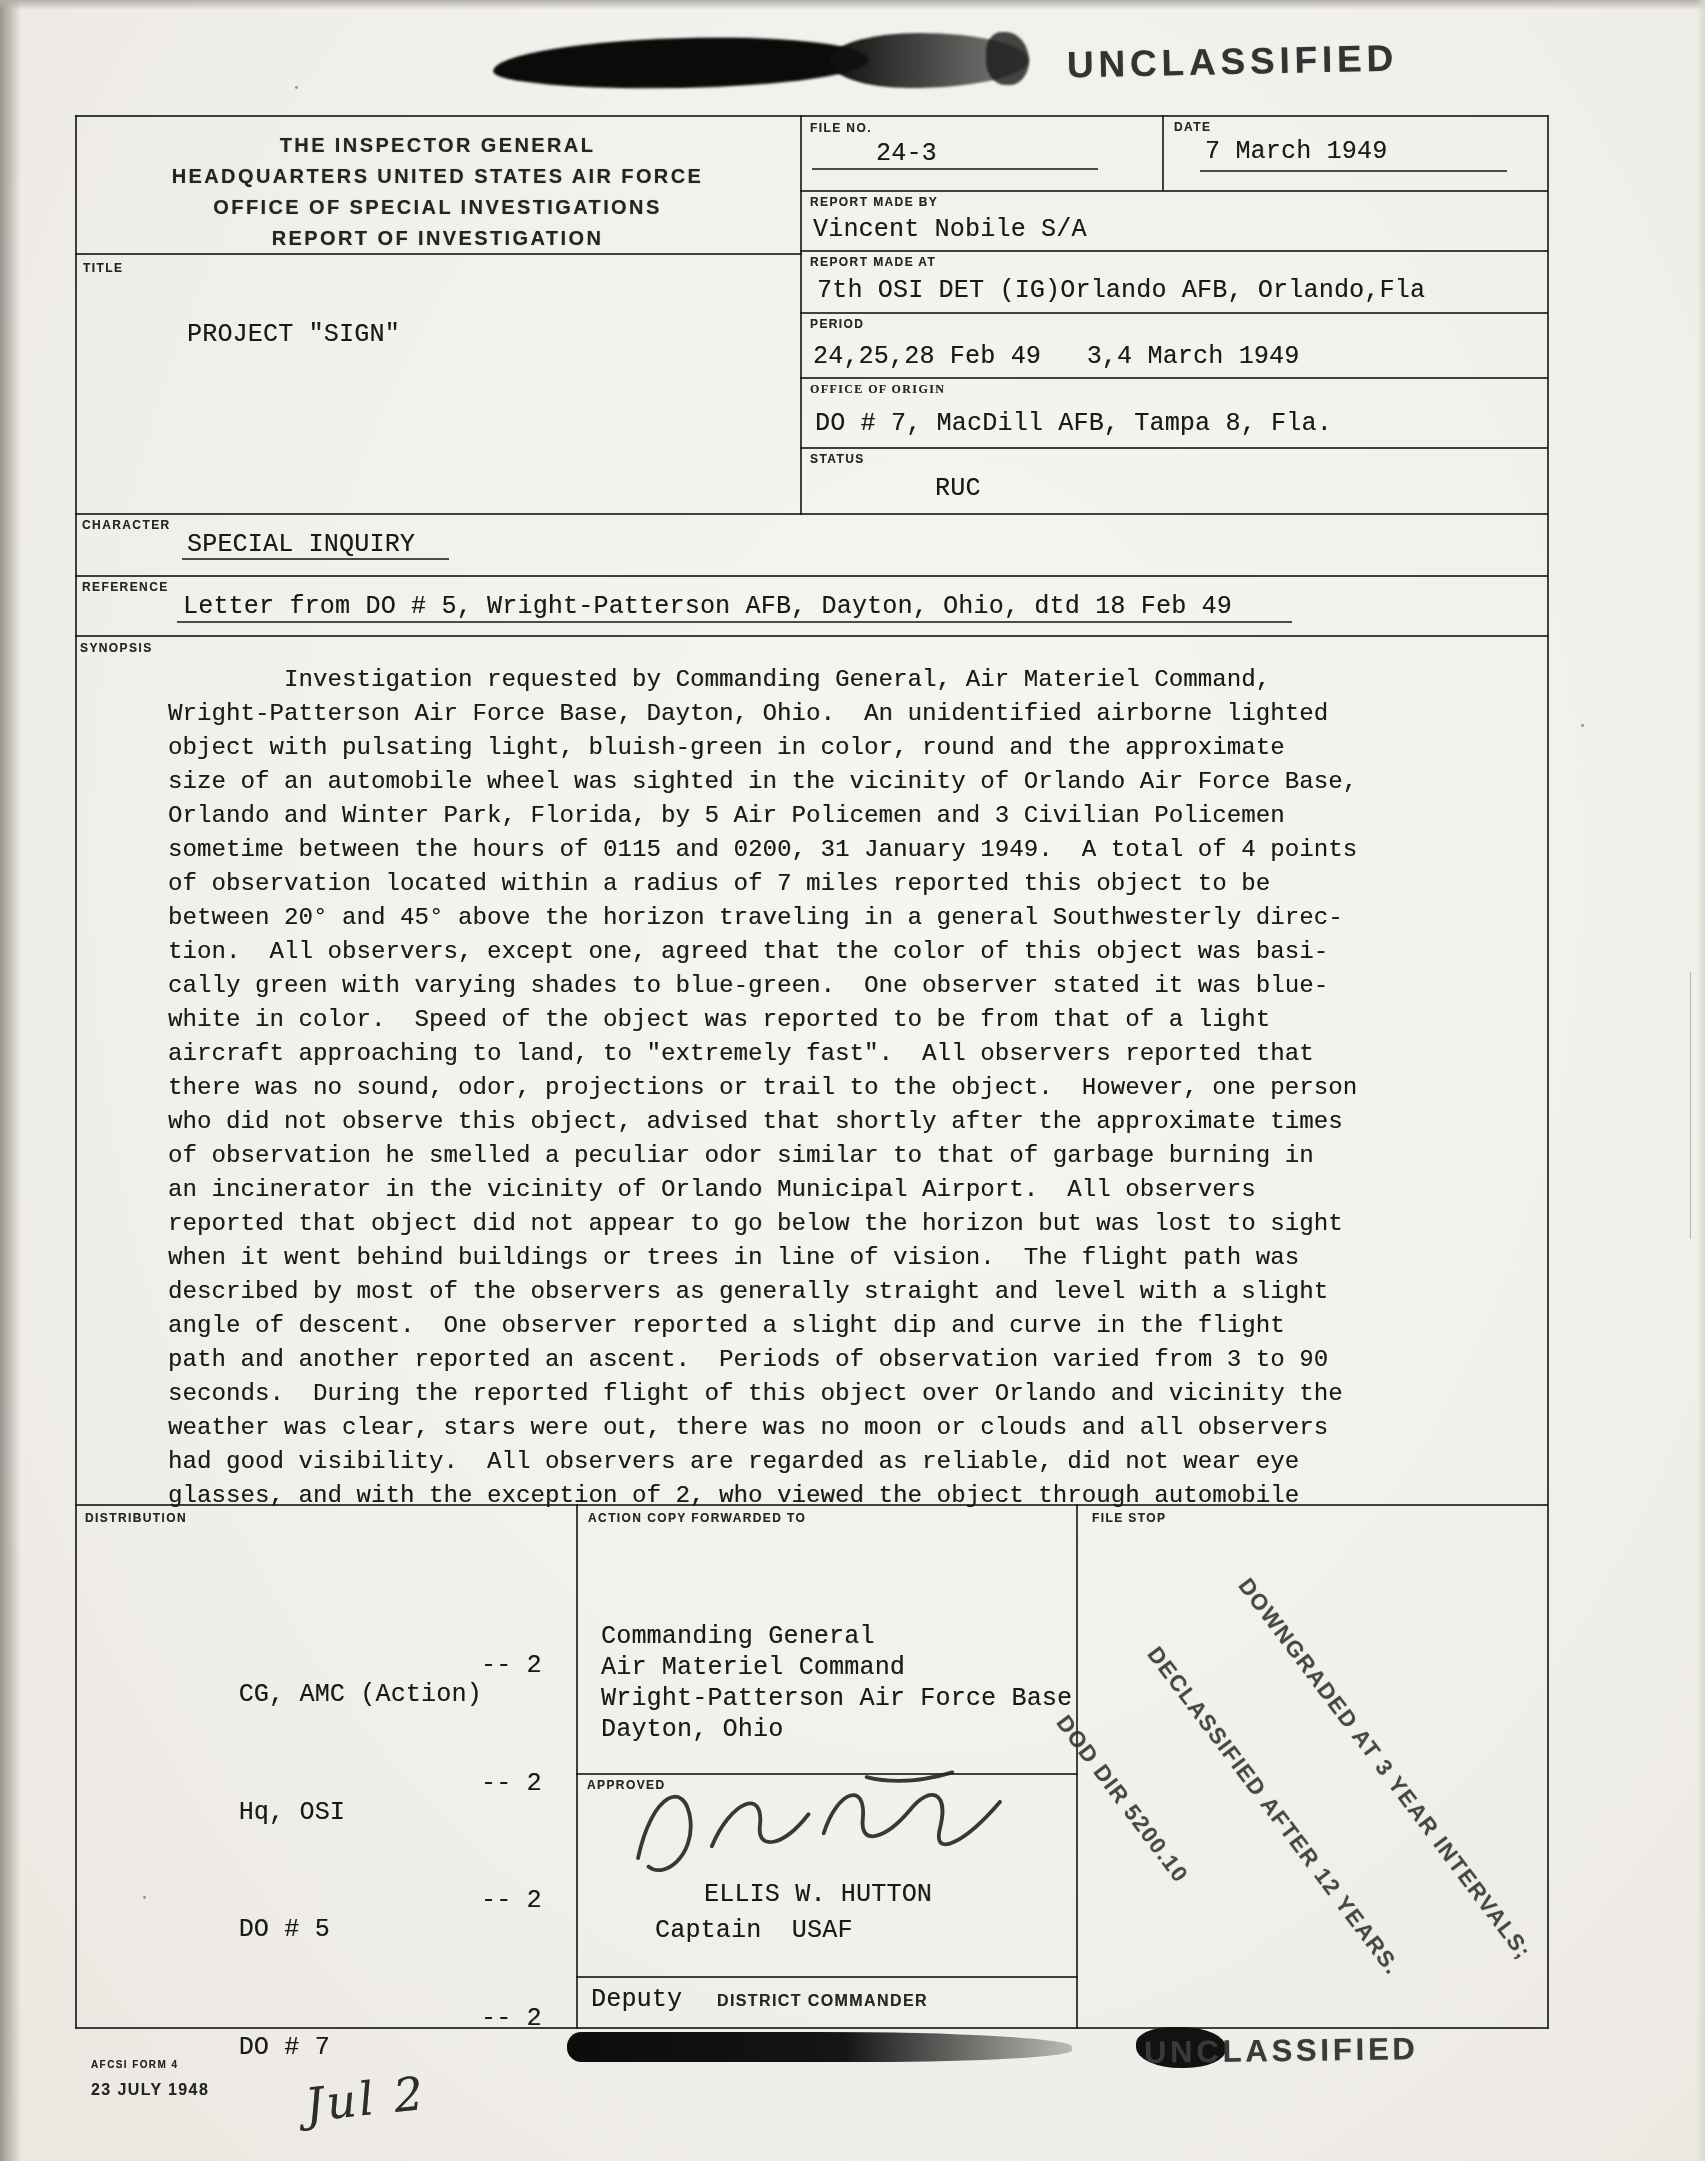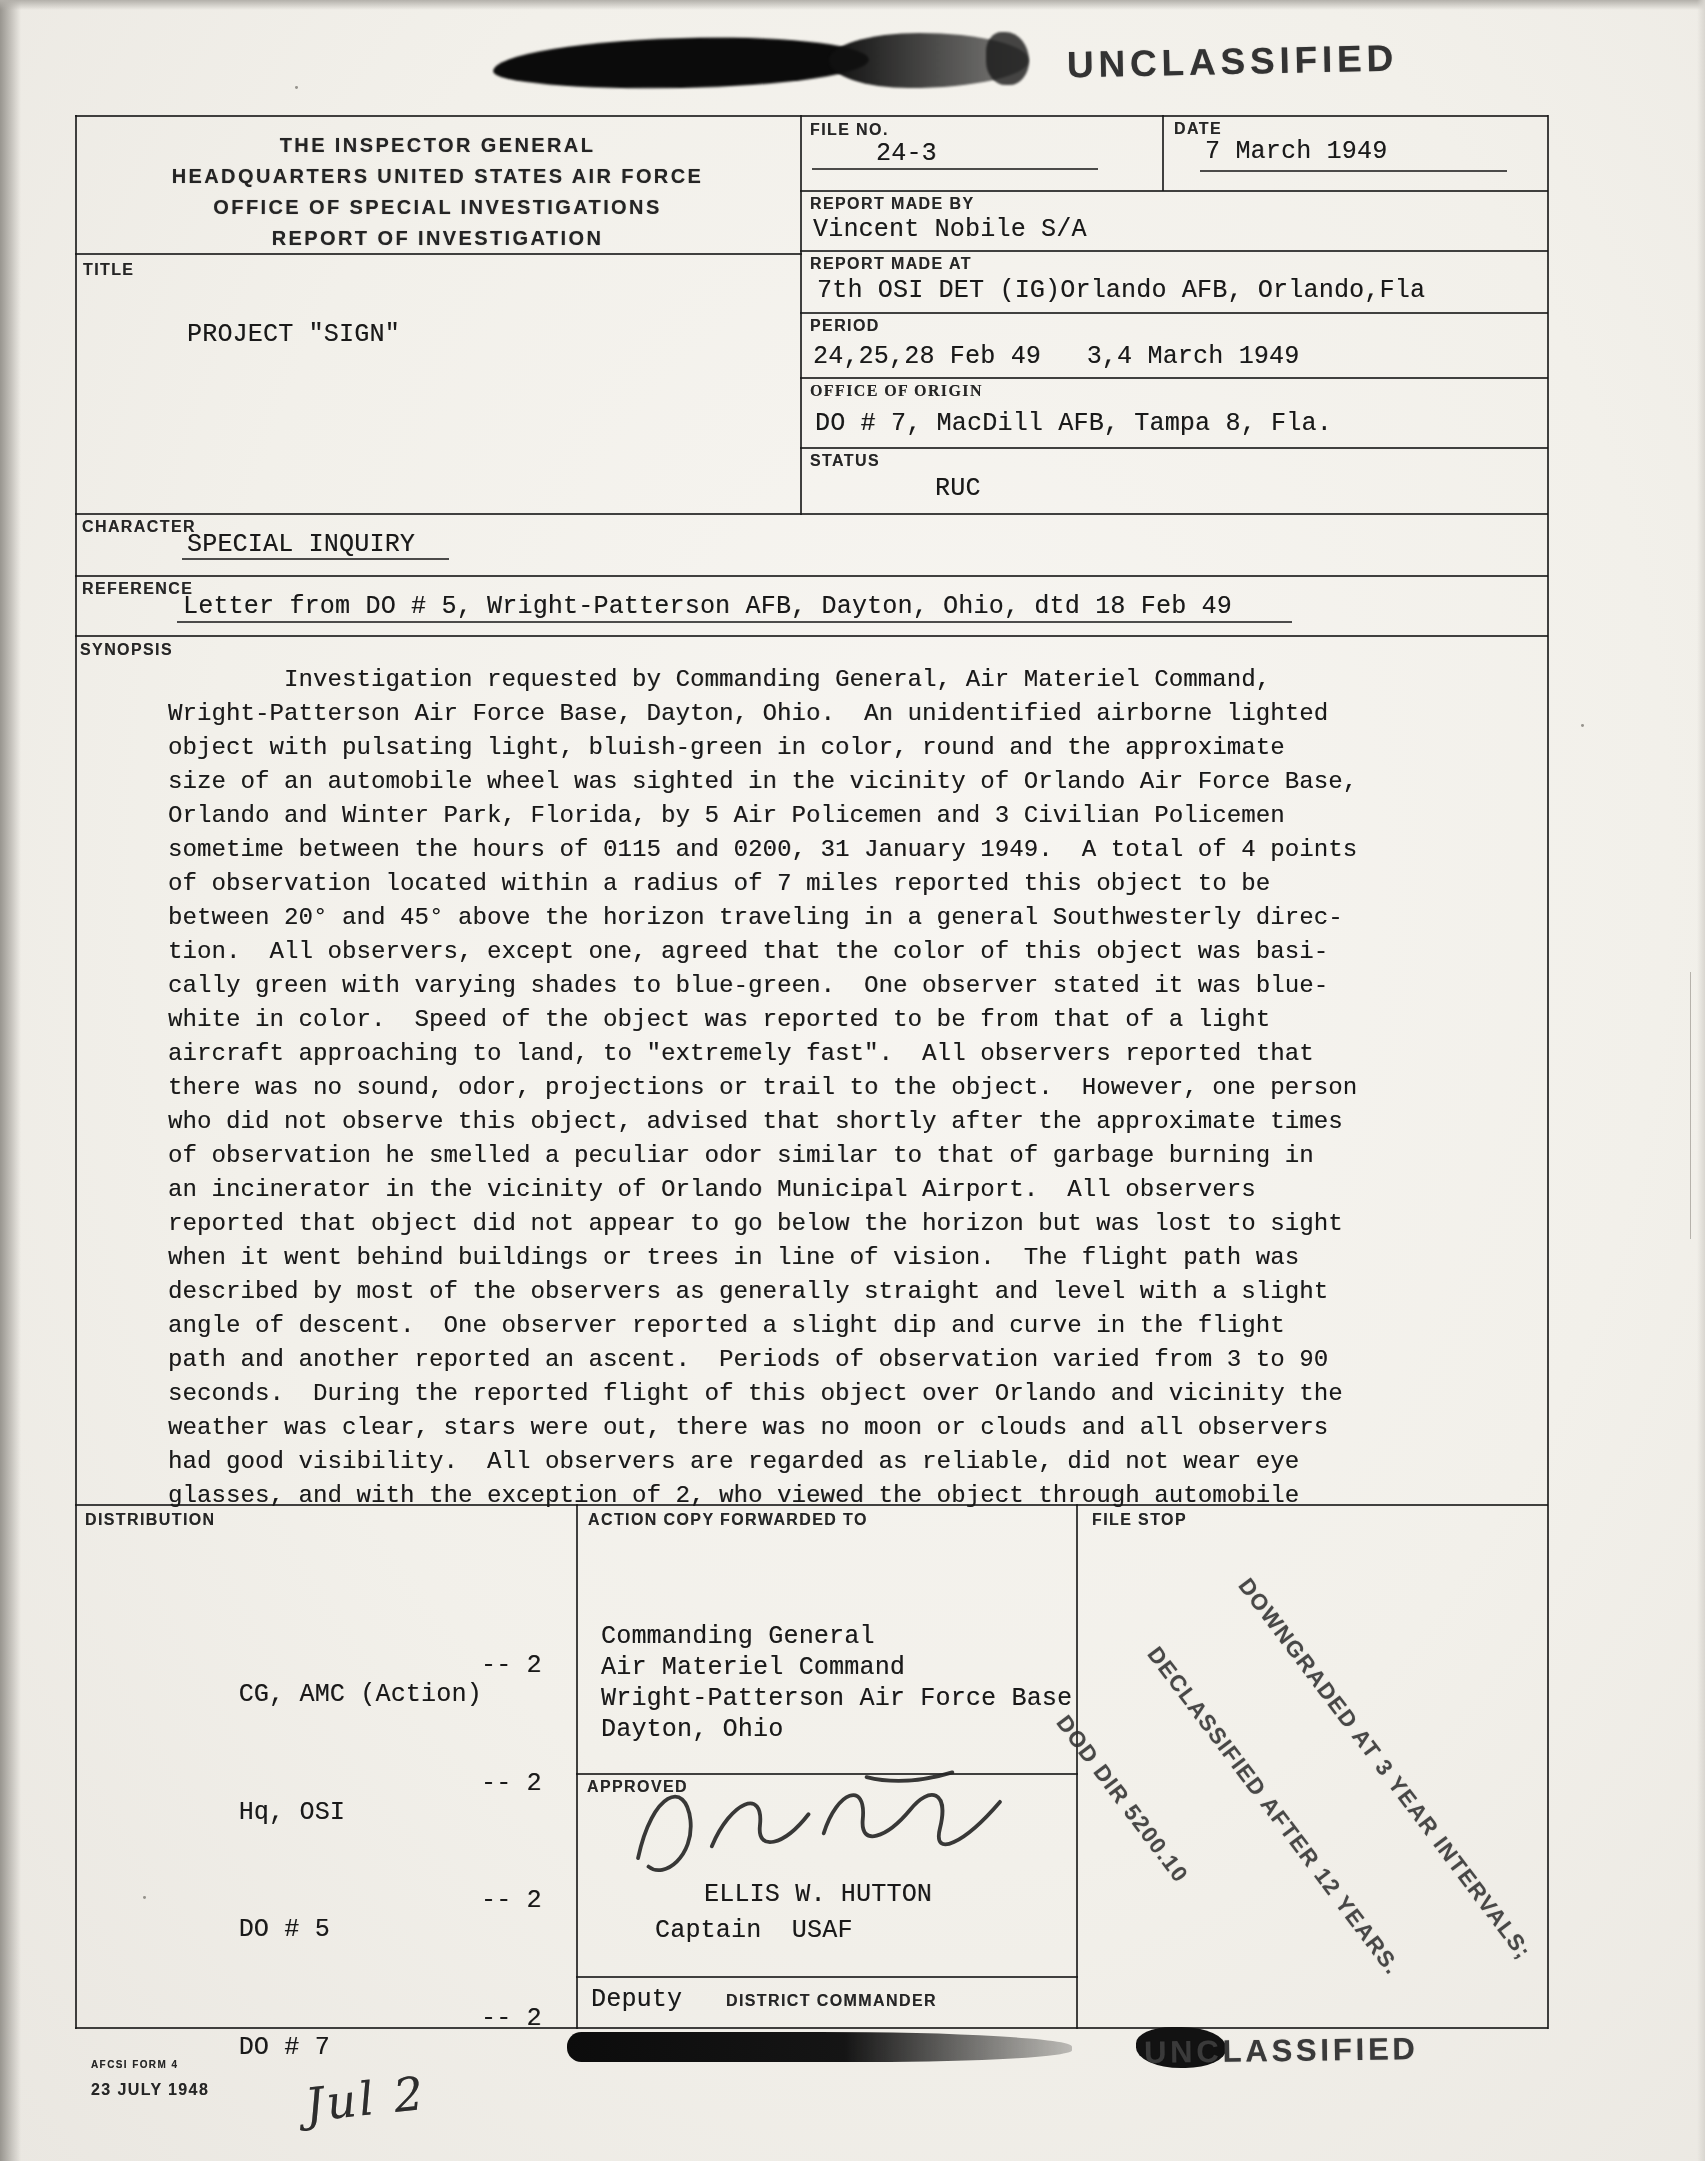--- a/index.html
+++ b/index.html
@@ -12,21 +12,21 @@
   
   .edge-left{left:0;top:0;width:21px;height:2161px;background:linear-gradient(90deg,#98958f,#c7c4be 55%,rgba(244,242,237,0));}
   .edge-top{left:0;top:0;width:1705px;height:9.5px;background:linear-gradient(#b3b0aa,rgba(244,242,237,0));}
   .edge-right{right:0;top:0;width:7.6px;height:2161px;background:linear-gradient(270deg,#d9d6d0,rgba(244,242,237,0));}
   .scratch{width:1.4px;background:#b6b2ab;}
   
   .hl{position:absolute;height:1.9px;background:#181818;opacity:.82;}
   .vl{position:absolute;width:1.9px;background:#181818;opacity:.82;}
   .ul{position:absolute;height:1.9px;background:#222;opacity:.8;}
   
-  .lbl{font-weight:700;font-size:16px;letter-spacing:1.4px;color:#262626;text-shadow:0 0 0.5px rgba(0,0,0,.4);white-space:pre;}
+  .lbl{font-weight:700;font-size:12px;letter-spacing:1.4px;color:#262626;text-shadow:0 0 0.5px rgba(0,0,0,.4);white-space:pre;}
   .tw{font-family:"Liberation Mono","DejaVu Sans Mono",monospace;font-size:25px;color:#191919;
       text-shadow:0.3px 0.4px 0.5px rgba(25,25,25,.45);white-space:pre;letter-spacing:0.2px;}
   .org{font-weight:700;font-size:20px;letter-spacing:2.4px;line-height:31px;color:#242424;text-shadow:0 0 1px rgba(0,0,0,.35);}
   .stamp{font-weight:700;color:#333;text-shadow:0 0 1px rgba(40,40,40,.45);white-space:pre;}
   .syn-line{font-family:"Liberation Mono","DejaVu Sans Mono",monospace;font-size:24px;line-height:34px;
       color:#191919;text-shadow:0.3px 0.4px 0.5px rgba(25,25,25,.45);white-space:pre;letter-spacing:0.1px;}
   .dist-row{position:relative;height:30.5px;white-space:pre;}
   .dist-copies{position:absolute;left:364px;top:0;}
   .act-line{height:31px;white-space:pre;}
   .diag{transform:rotate(53deg);transform-origin:left top;color:rgba(45,45,45,.78);
@@ -195,21 +195,21 @@
     <path d="M40 210 C 70 70, 140 45, 150 130 C 158 205, 95 255, 62 228
              M195 185 C 235 90, 305 62, 296 142 C 290 196, 345 186, 398 118
              M430 158 C 458 68, 520 48, 512 128 C 506 188, 562 168, 612 108
              C 652 58, 694 68, 674 148 C 658 212, 726 178, 800 92
              M520 40 C 580 55, 640 48, 700 30" stroke="#232323" stroke-width="8" fill="none" stroke-linecap="round" opacity="0.9"></path>
   </svg>
   <div class="abs tw" style="left:704px;top:1880px;">ELLIS W. HUTTON</div>
   <div class="abs tw" style="left:655px;top:1916px;">Captain  USAF</div>
 
   <div class="abs tw" style="left:591px;top:1985px;">Deputy</div>
-  <div class="abs lbl" style="left:717px;top:1992px;font-size:16px;margin-left:9px;">DISTRICT COMMANDER</div>
+  <div class="abs lbl" style="left:717px;top:1992px;font-size:16px;">DISTRICT COMMANDER</div>
 
   <div class="abs lbl" style="left:91px;top:2059px;font-size:10px;">AFCSI FORM 4</div>
   <div class="abs lbl" style="left:91px;top:2081px;font-size:16px;">23 JULY 1948</div>
 
   <div class="abs hand" style="left:305px;top:2072px;">Jul 2</div>
 
   <div class="blob" style="left:567px;top:2032px;width:505px;height:29.5px;filter:blur(0.7px);
        background:linear-gradient(90deg,#0c0c0c 0%,#151515 55%,rgba(30,30,30,.25) 100%);
        border-radius:14.3px 50% 40% 14.3px;"></div>
 

